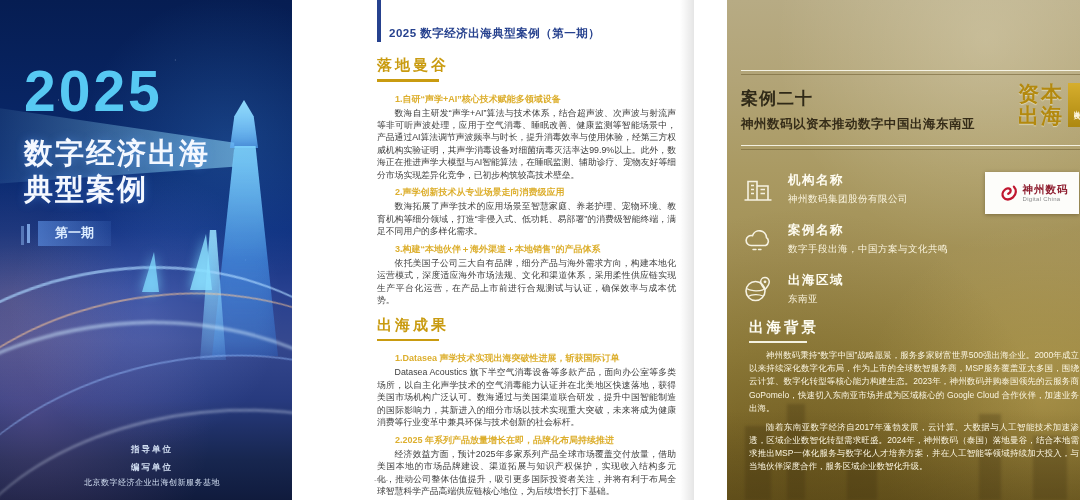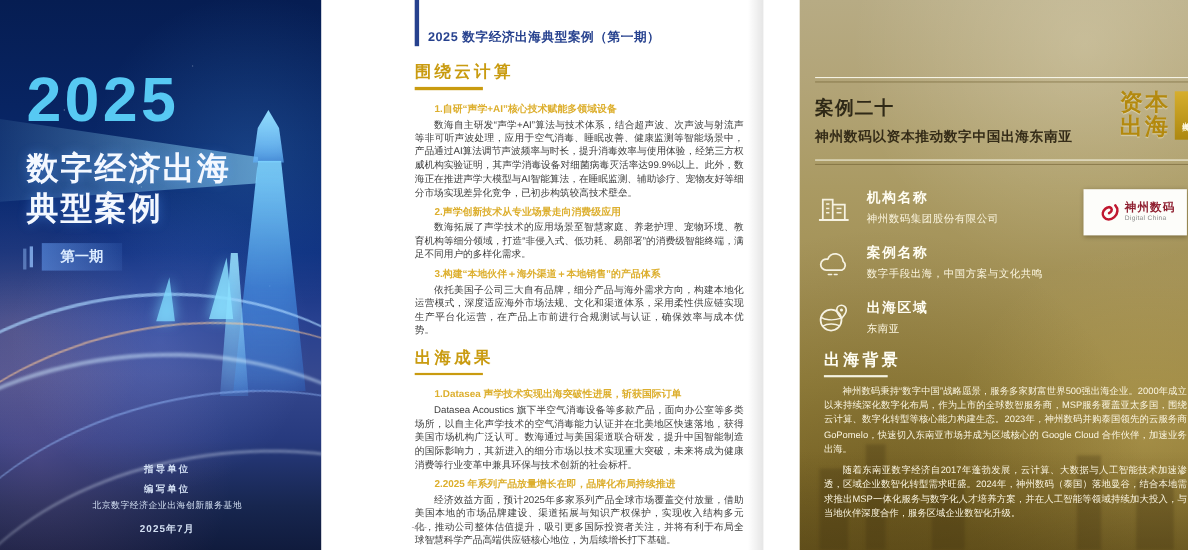--- a/index.html
+++ b/index.html
@@ -133,30 +133,29 @@
 
     <div class="year">2025</div>
     <div class="cover-t cover-t1">数字经济出海</div>
     <div class="cover-t cover-t2">典型案例</div>
     <div class="issue-badge">第一期</div>
 
     <div class="cover-footer">
       <div class="cf-label">指导单位</div>
       <div class="cf-label">编写单位</div>
       <div class="cf-line">北京数字经济企业出海创新服务基地</div>
-      <div class="cf-date">2025年7月</div>
     </div>
   </div>
 
   <div class="mid">
     <div class="mid-bar"></div>
     <div class="mid-header">2025 数字经济出海典型案例（第一期）</div>
 
     <div class="mid-content">
-      <div class="sec-head">围绕云计算</div>
+      <div class="sec-head">落地曼谷</div>
       <div class="sec-gap"></div>
 
       <div class="pt-title">1.自研“声学+AI”核心技术赋能多领域设备</div>
       <div class="pt-body">数海自主研发“声学+AI”算法与技术体系，结合超声波、次声波与射流声等非可听声波处理，应用于空气消毒、睡眠改善、健康监测等智能场景中，产品通过AI算法调节声波频率与时长，提升消毒效率与使用体验，经第三方权威机构实验证明，其声学消毒设备对细菌病毒灭活率达99.9%以上。此外，数海正在推进声学大模型与AI智能算法，在睡眠监测、辅助诊疗、宠物友好等细分市场实现差异化竞争，已初步构筑较高技术壁垒。</div>
 
       <div class="pt-title">2.声学创新技术从专业场景走向消费级应用</div>
       <div class="pt-body">数海拓展了声学技术的应用场景至智慧家庭、养老护理、宠物环境、教育机构等细分领域，打造“非侵入式、低功耗、易部署”的消费级智能终端，满足不同用户的多样化需求。</div>
 
       <div class="pt-title">3.构建“本地伙伴＋海外渠道＋本地销售”的产品体系</div>
       <div class="pt-body">依托美国子公司三大自有品牌，细分产品与海外需求方向，构建本地化运营模式，深度适应海外市场法规、文化和渠道体系，采用柔性供应链实现生产平台化运营，在产品上市前进行合规测试与认证，确保效率与成本优势。</div>

